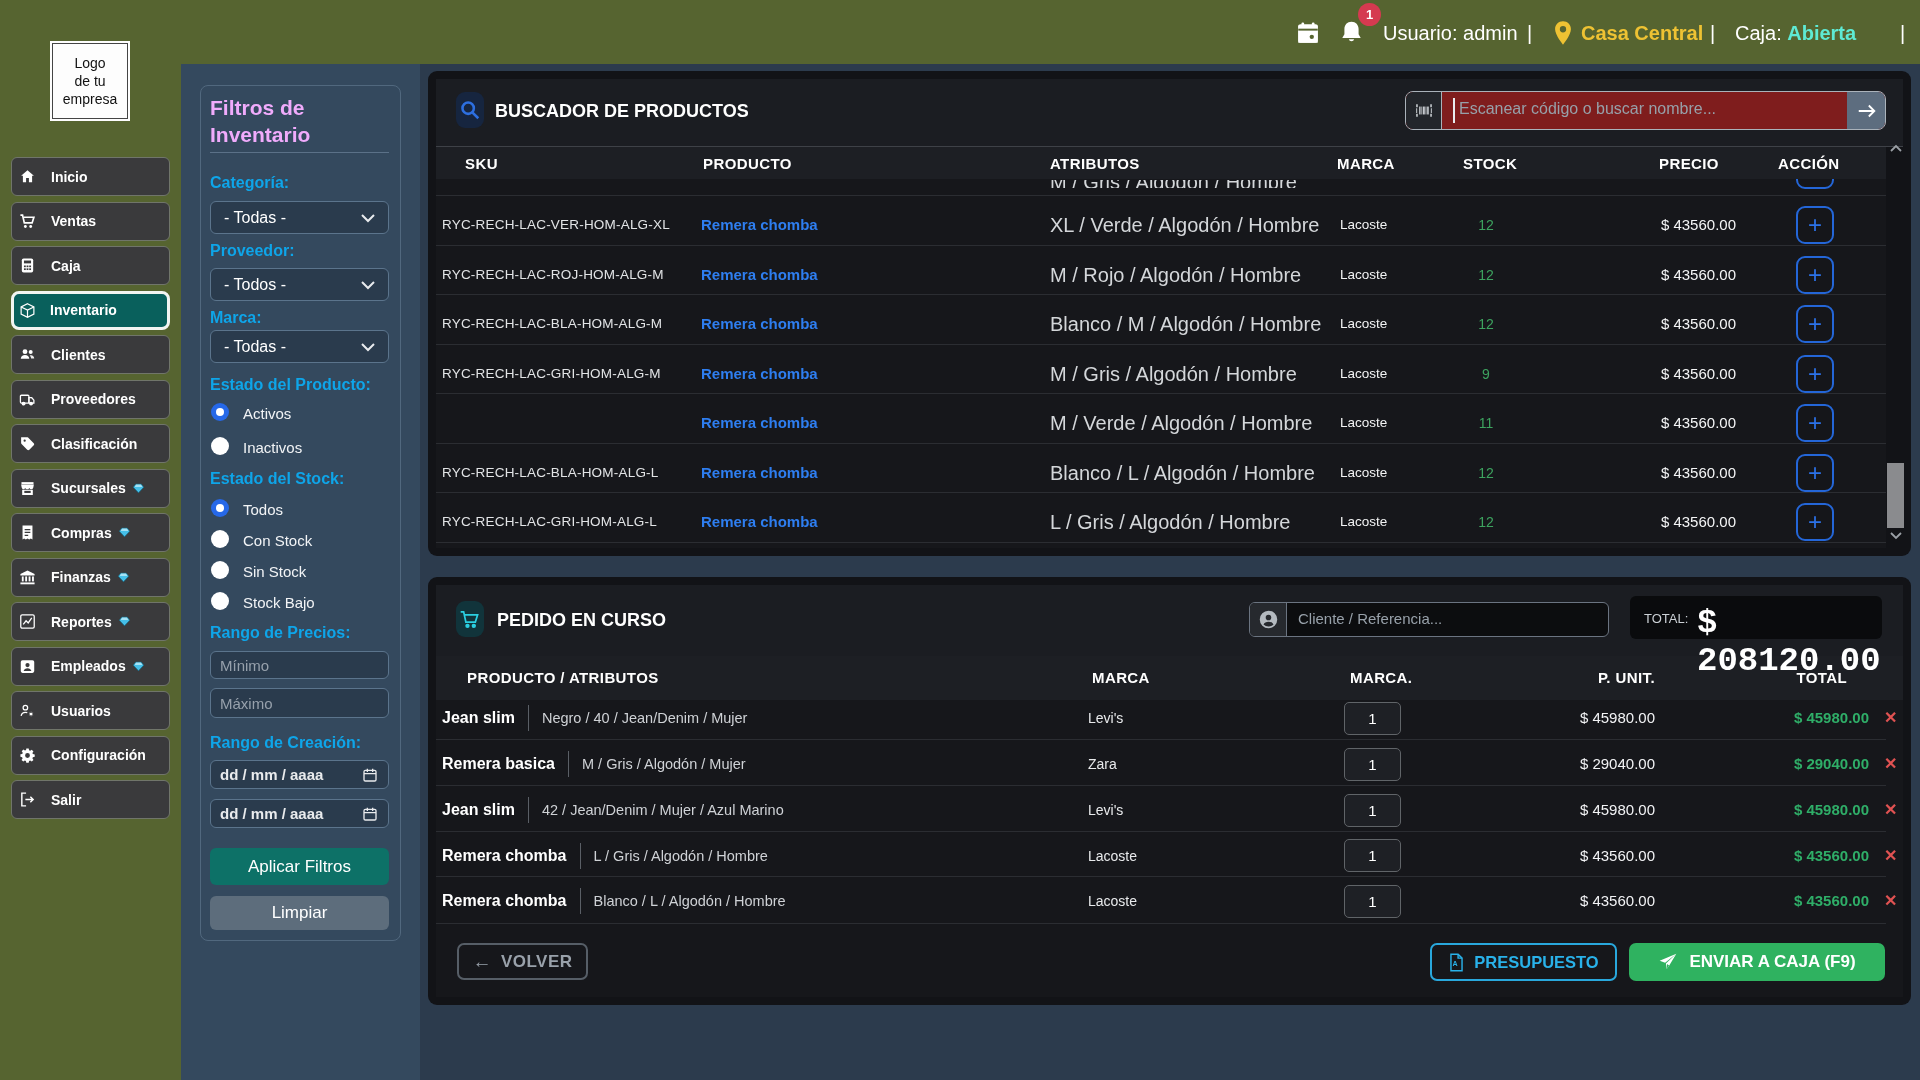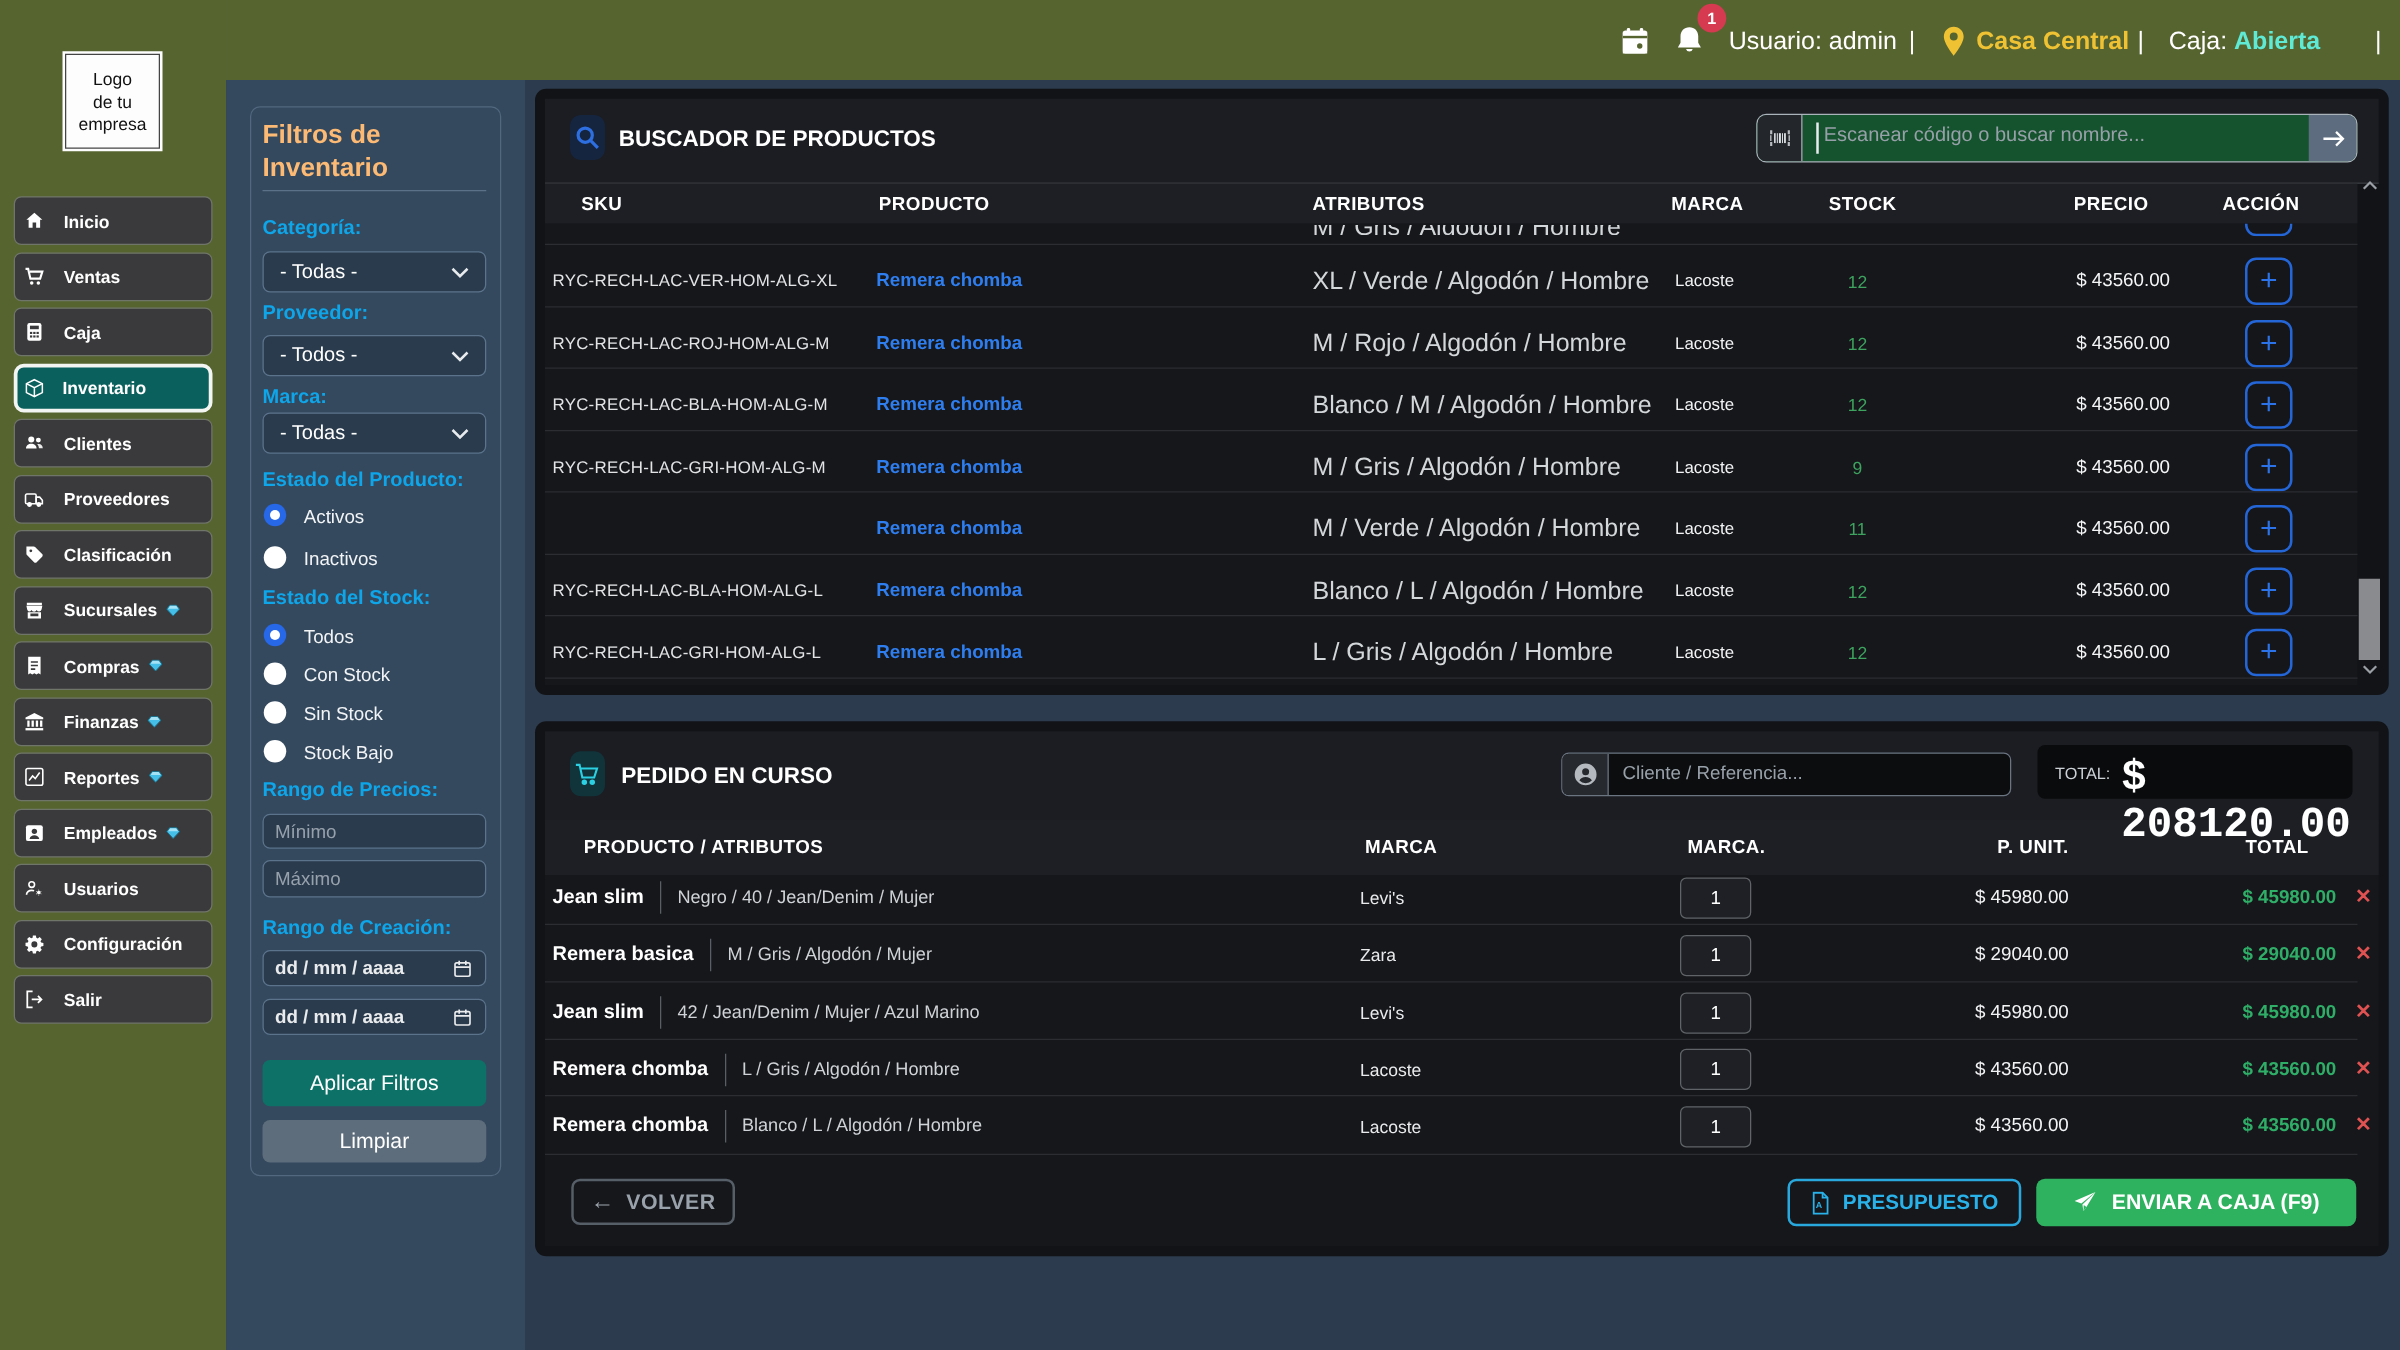--- a/index.html
+++ b/index.html
@@ -206,21 +206,21 @@
 <svg class="abs" style="left:1553px;top:20px;width:20px;height:26px" viewBox="0 0 24 30" fill="#eec233">
     <path d="M12 1C6.5 1 2.5 5.2 2.5 10.5 2.5 17.5 12 29 12 29s9.5-11.5 9.5-18.5C21.5 5.2 17.5 1 12 1zm0 13.3a3.8 3.8 0 1 1 0-7.6 3.8 3.8 0 0 1 0 7.6z"></path>
   </svg>
 <div class="abs tb-txt" style="left:1581px;top:22px;color:#eec233;font-weight:bold">Casa Central</div>
 <div class="abs tb-txt" style="left:1710px;top:22px">|</div>
 <div class="abs tb-txt" style="left:1735px;top:22px">Caja: <span style="color:#5eead4;font-weight:bold">Abierta</span></div>
 <div class="abs tb-txt" style="left:1900px;top:22px">|</div>
 
 <div id="filtcol" class="abs"></div>
 <div id="fpanel" class="abs"></div>
-<div class="abs" style="left:210px;top:95px;width:175px;color:#fdba74;font-size:21px;font-weight:bold;line-height:1.28">Filtros de Inventario</div>
+<div class="abs" style="left:210px;top:95px;width:175px;color:#f0abfc;font-size:21px;font-weight:bold;line-height:1.28">Filtros de Inventario</div>
 <div class="abs" style="left:210px;top:152px;width:179px;height:1px;background:#5b7188"></div>
 
 <div class="abs flabel" style="top:174px">Categoría:</div>
 <div class="abs fsel" style="top:201px">- Todas -<svg class="chev" width="16" height="14" viewBox="0 0 16 14">
       <path d="M2 4l6 6 6-6" stroke="#e8ebee" stroke-width="2" fill="none"></path>
     </svg></div>
 <div class="abs flabel" style="top:242px">Proveedor:</div>
 <div class="abs fsel" style="top:268px">- Todos -<svg class="chev" width="16" height="14" viewBox="0 0 16 14">
       <path d="M2 4l6 6 6-6" stroke="#e8ebee" stroke-width="2" fill="none"></path>
     </svg></div>
@@ -272,21 +272,21 @@
 <div class="abs" style="left:436px;top:147px;width:1450px;height:32px;background:#1d1f24"></div>
 <div class="abs" style="left:436px;top:179px;width:1450px;height:369px;background:#16171b"></div>
 
 <div class="abs" style="left:456px;top:92px;width:28px;height:36px;background:#16253f;border-radius:9px"></div>
 <svg class="abs" style="left:459px;top:99px;width:22px;height:22px" viewBox="0 0 24 24" fill="none" stroke="#2d6fe0" stroke-width="2.8">
     <circle cx="10" cy="10" r="6.2"></circle>
     <path d="M14.8 14.8L21 21"></path>
   </svg>
 <div class="abs" style="left:495px;top:101px;color:#fff;font-size:18px;font-weight:800">BUSCADOR DE PRODUCTOS</div>
 
-<div class="abs" style="left:1405px;top:91px;width:481px;height:39px;border:1px solid #aab2ba;border-radius:8px;background:#14532d;overflow:hidden">
+<div class="abs" style="left:1405px;top:91px;width:481px;height:39px;border:1px solid #aab2ba;border-radius:8px;background:#7f1d1d;overflow:hidden">
   <div style="position:absolute;left:0;top:0;width:36px;height:37px;background:#23262b;border-right:1px solid #aab2ba"></div>
   <svg style="position:absolute;left:8px;top:9px;width:20px;height:19px" viewBox="0 0 24 24" fill="#dfe3e7">
       <path d="M2 4h2.2v4H2zM2 16h2.2v4H2zM19.8 4H22v4h-2.2zM19.8 16H22v4h-2.2zM2 9h1.4v6H2zM20.6 9H22v6h-1.4z" opacity=".8"></path>
       <rect x="6" y="7" width="1.6" height="10"></rect>
       <rect x="8.8" y="7" width="1" height="10"></rect>
       <rect x="10.9" y="7" width="2" height="10"></rect>
       <rect x="14" y="7" width="1" height="10"></rect>
       <rect x="16.1" y="7" width="1.8" height="10"></rect>
     </svg>
   <div style="position:absolute;left:47px;top:0;width:1.5px;height:37px;background:#e8ecef;top:6px;height:25px"></div>

